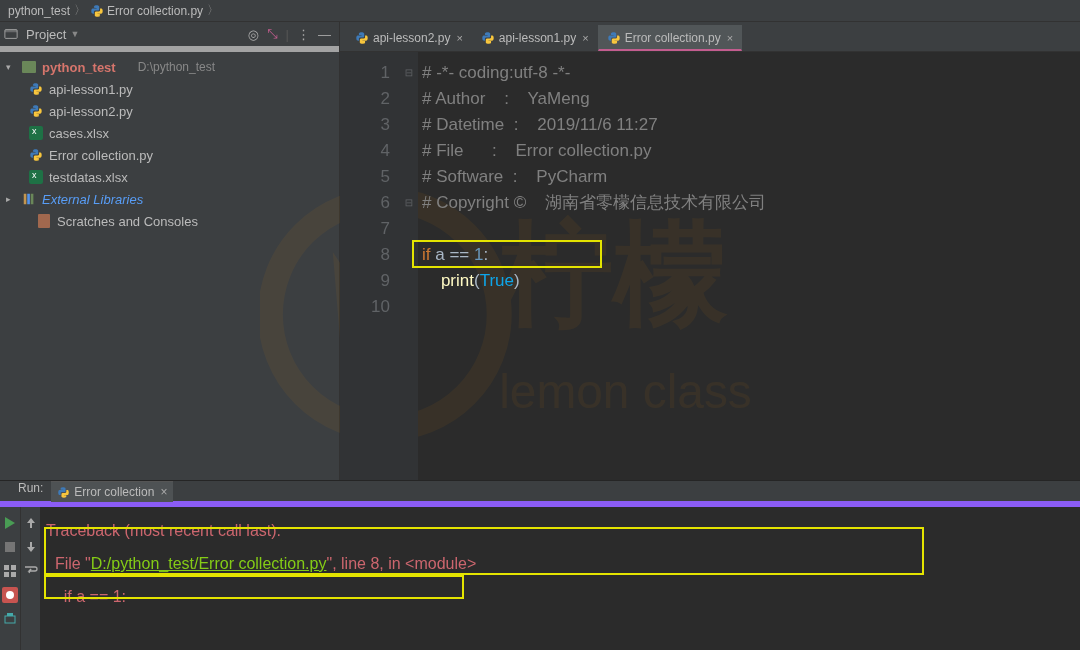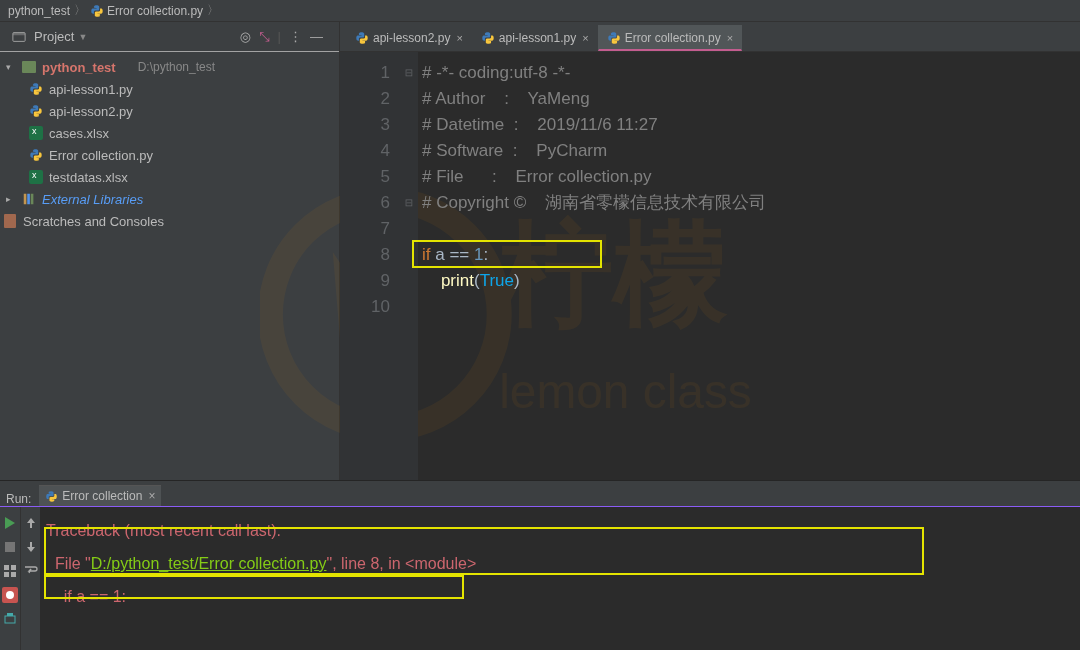--- a/index.html
+++ b/index.html
@@ -3,21 +3,21 @@
 <meta charset="utf-8">
 <style>
 *{box-sizing:border-box;margin:0;padding:0;font-family:'Segoe UI',Arial,sans-serif;}
 body{background:#2b2b2b;color:#bbb;width:1080px;height:650px;overflow:hidden;position:relative;}
 .top-breadcrumb{height:22px;background:#3c3f41;display:flex;align-items:center;padding:0 8px;font-size:12px;color:#bbb;border-bottom:1px solid #323232;}
 .top-breadcrumb .bc-sep{margin:0 4px;color:#888;}
 .top-breadcrumb .bc-item{display:flex;align-items:center;cursor:pointer;}
 .top-breadcrumb .py-icon{width:14px;height:14px;margin-right:3px;}
 .main-row{display:flex;height:458px;}
 .sidebar{width:340px;background:#3c3f41;border-right:1px solid #323232;display:flex;flex-direction:column;}
-.sidebar-top{height:30px;display:flex;align-items:center;justify-content:space-between;padding:0 12px;border-bottom:1px solid #a3a3a3;}
+.sidebar-top{height:30px;display:flex;align-items:center;justify-content:space-between;padding:0 4px;border-bottom:6px solid #a3a3a3;}
 .sidebar-top .proj-sel{display:flex;align-items:center;font-size:13px;color:#bbb;cursor:pointer;}
 .sidebar-top .proj-sel svg{margin-right:4px;}
 .sidebar-top .tools{display:flex;align-items:center;}
 .sidebar-top .tools span{margin:0 4px;color:#aaa;font-size:13px;cursor:pointer;}
 .tree{padding:4px 0;font-size:13px;}
 .tree-item{display:flex;align-items:center;padding:2px 4px 2px 6px;cursor:pointer;height:22px;}
 .tree-item .chev{width:12px;color:#aaa;font-size:9px;margin-right:3px;}
 .tree-item .ico{display:inline-flex;width:16px;height:16px;margin-right:5px;align-items:center;justify-content:center;}
 .tree-item .lbl{color:#bbb;}
 .tree-item.proj .lbl{color:#d6756c;font-weight:bold;}
@@ -37,21 +37,21 @@
 .code-line{height:26px;white-space:pre;}
 .c-comment{color:#808080;}
 .c-kw{color:#cc7832;}
 .c-id{color:#a9b7c6;}
 .c-fn{color:#fef9c3;}
 .c-paren{color:#a9b7c6;}
 .c-bool{color:#0ea5e9;}
 .c-num{color:#6897bb;}
 .hl-box{position:absolute;border:2px solid #e4e400;pointer-events:none;}
 .run-panel{height:170px;border-top:1px solid #252525;display:flex;flex-direction:column;background:#2b2b2b;}
-.run-header{height:26px;background:#3c3f41;display:flex;align-items:flex-end;padding:0 6px;font-size:12px;border-bottom:1px solid #8b5cf6;}
+.run-header{height:26px;background:#3c3f41;display:flex;align-items:flex-start;padding:0 18px;font-size:12px;border-bottom:6px solid #8b5cf6;}
 .run-header .rlabel{color:#bbb;margin-right:8px;}
 .run-header .rtab{background:#4e5254;padding:3px 6px;display:flex;align-items:center;border-top:1px solid #555;}
 .run-header .rtab .close{margin-left:6px;color:#aaa;}
 .run-body{flex:1;display:flex;}
 .run-tools{width:20px;background:#3c3f41;display:flex;flex-direction:column;align-items:center;padding-top:4px;}
 .run-tools div{width:16px;height:16px;margin:4px 0;cursor:pointer;}
 .run-tools2{width:20px;background:#3c3f41;display:flex;flex-direction:column;align-items:center;padding-top:4px;border-left:1px solid #323232;}
 .run-tools2 div{width:16px;height:16px;margin:4px 0;cursor:pointer;}
 .console{flex:1;font-family:'Consolas','Courier New',monospace;font-size:16px;line-height:22px;padding:2px 6px;color:#bbb;position:relative;}
 .console .cl{white-space:pre;}
@@ -165,21 +165,21 @@
         <span class="chev">▸</span>
         <span class="ico">
             <svg width="14" height="14" viewBox="0 0 16 16">
               <rect x="2" y="2" width="3" height="12" fill="#c39650"></rect>
               <rect x="6" y="2" width="3" height="12" fill="#5394ec"></rect>
               <rect x="10" y="2" width="3" height="12" fill="#6a8759"></rect>
             </svg>
           </span>
         <span class="lbl">External Libraries</span>
       </div>
-      <div class="tree-item" style="padding-left:2px;">
+      <div class="tree-item" style="padding-left:36px;">
         <span class="ico">
             <span class="scratch-ico"></span>
           </span>
         <span class="lbl">Scratches and Consoles</span>
       </div>
     </div>
   </div>
 
   <div class="editor-side">
     <div class="tabs">
@@ -230,22 +230,22 @@
           <div class="f">⊟</div>
           <div class="f"></div>
           <div class="f"></div>
           <div class="f"></div>
           <div class="f"></div>
       </div>
       <div class="code">
         <div class="code-line"><span class="c-comment"># -*- coding:utf-8 -*-</span></div>
         <div class="code-line"><span class="c-comment"># Author    :    YaMeng</span></div>
         <div class="code-line"><span class="c-comment"># Datetime  :    2019/11/6 11:27</span></div>
+        <div class="code-line"><span class="c-comment"># File      :    Error collection.py</span></div>
         <div class="code-line"><span class="c-comment"># Software  :    PyCharm</span></div>
-        <div class="code-line"><span class="c-comment"># File      :    Error collection.py</span></div>
         <div class="code-line"><span class="c-comment"># Copyright ©    湖南省零檬信息技术有限公司</span></div>
         <div class="code-line"></div>
         <div class="code-line"><span class="c-kw">if</span><span class="c-id"> a </span><span class="c-id">== </span><span class="c-num">1</span><span class="c-id">:</span></div>
         <div class="code-line"><span class="c-id">    </span><span class="c-fn">print</span><span class="c-paren">(</span><span class="c-bool">True</span><span class="c-paren">)</span></div>
         <div class="code-line"></div>
         <div class="hl-box" style="left:-6px;top:188px;width:190px;height:28px;"></div>
       </div>
     </div>
   </div>
 </div>

